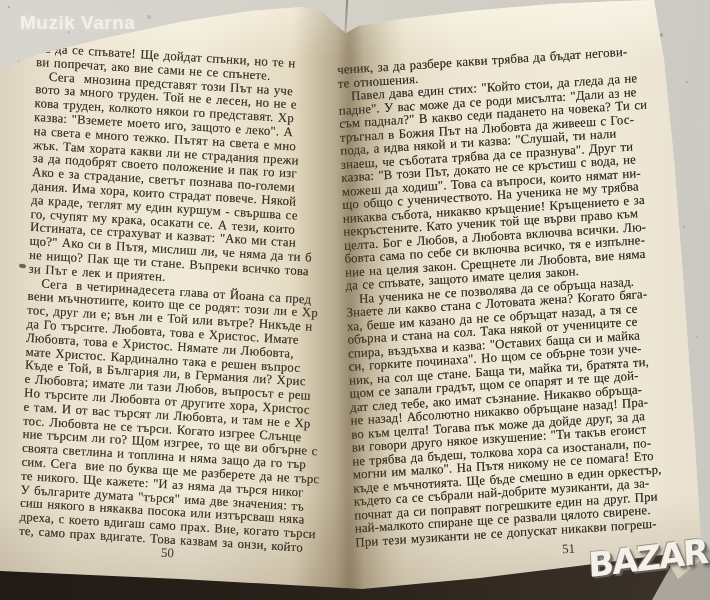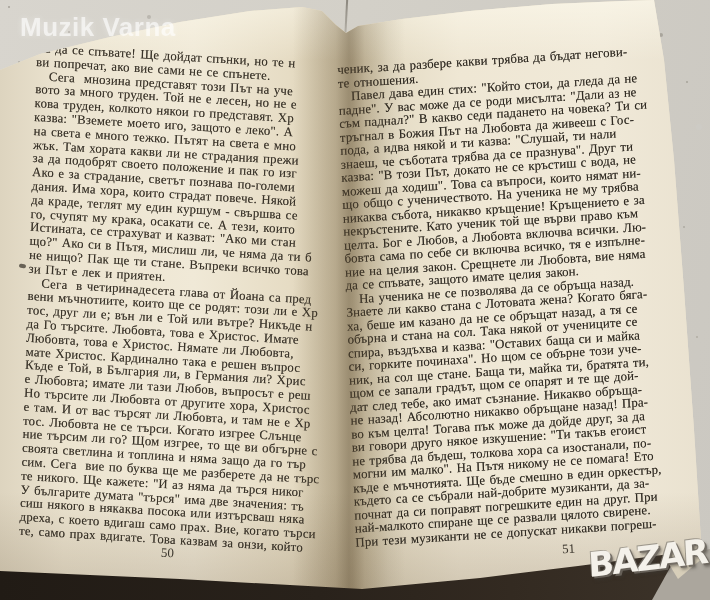--- a/index.html
+++ b/index.html
@@ -95,21 +95,21 @@
     background:#aba69d;
   }
   .page-corner{
     position:absolute;inset:0;z-index:10;
     clip-path:polygon(664px 556px,692px 542px,704px 557px,678px 579px);
     background:linear-gradient(135deg,#efe9d9,#d6cdb8);
   }
   .wm-top{
     position:absolute;left:20px;top:12px;z-index:20;
     font-family:"Liberation Sans","DejaVu Sans",sans-serif;
-    font-weight:800;font-size:26px;letter-spacing:.5px;
+    font-weight:800;font-size:19px;letter-spacing:.5px;
     color:rgba(255,255,255,.62);text-shadow:0 0 6px rgba(255,255,255,.35);
   }
   .wm-bazar{
     position:absolute;left:588px;top:538px;z-index:20;
     font-family:"DejaVu Sans","Liberation Sans",sans-serif;
     font-weight:900;font-size:34px;letter-spacing:-2px;
     color:#f4f1ea;transform:rotate(-7deg) skewX(-4deg);
     text-shadow:2px 2px 0 rgba(110,104,96,.85),3px 4px 3px rgba(60,55,50,.5),
       -1px -1px 0 rgba(130,125,117,.7);
   }

